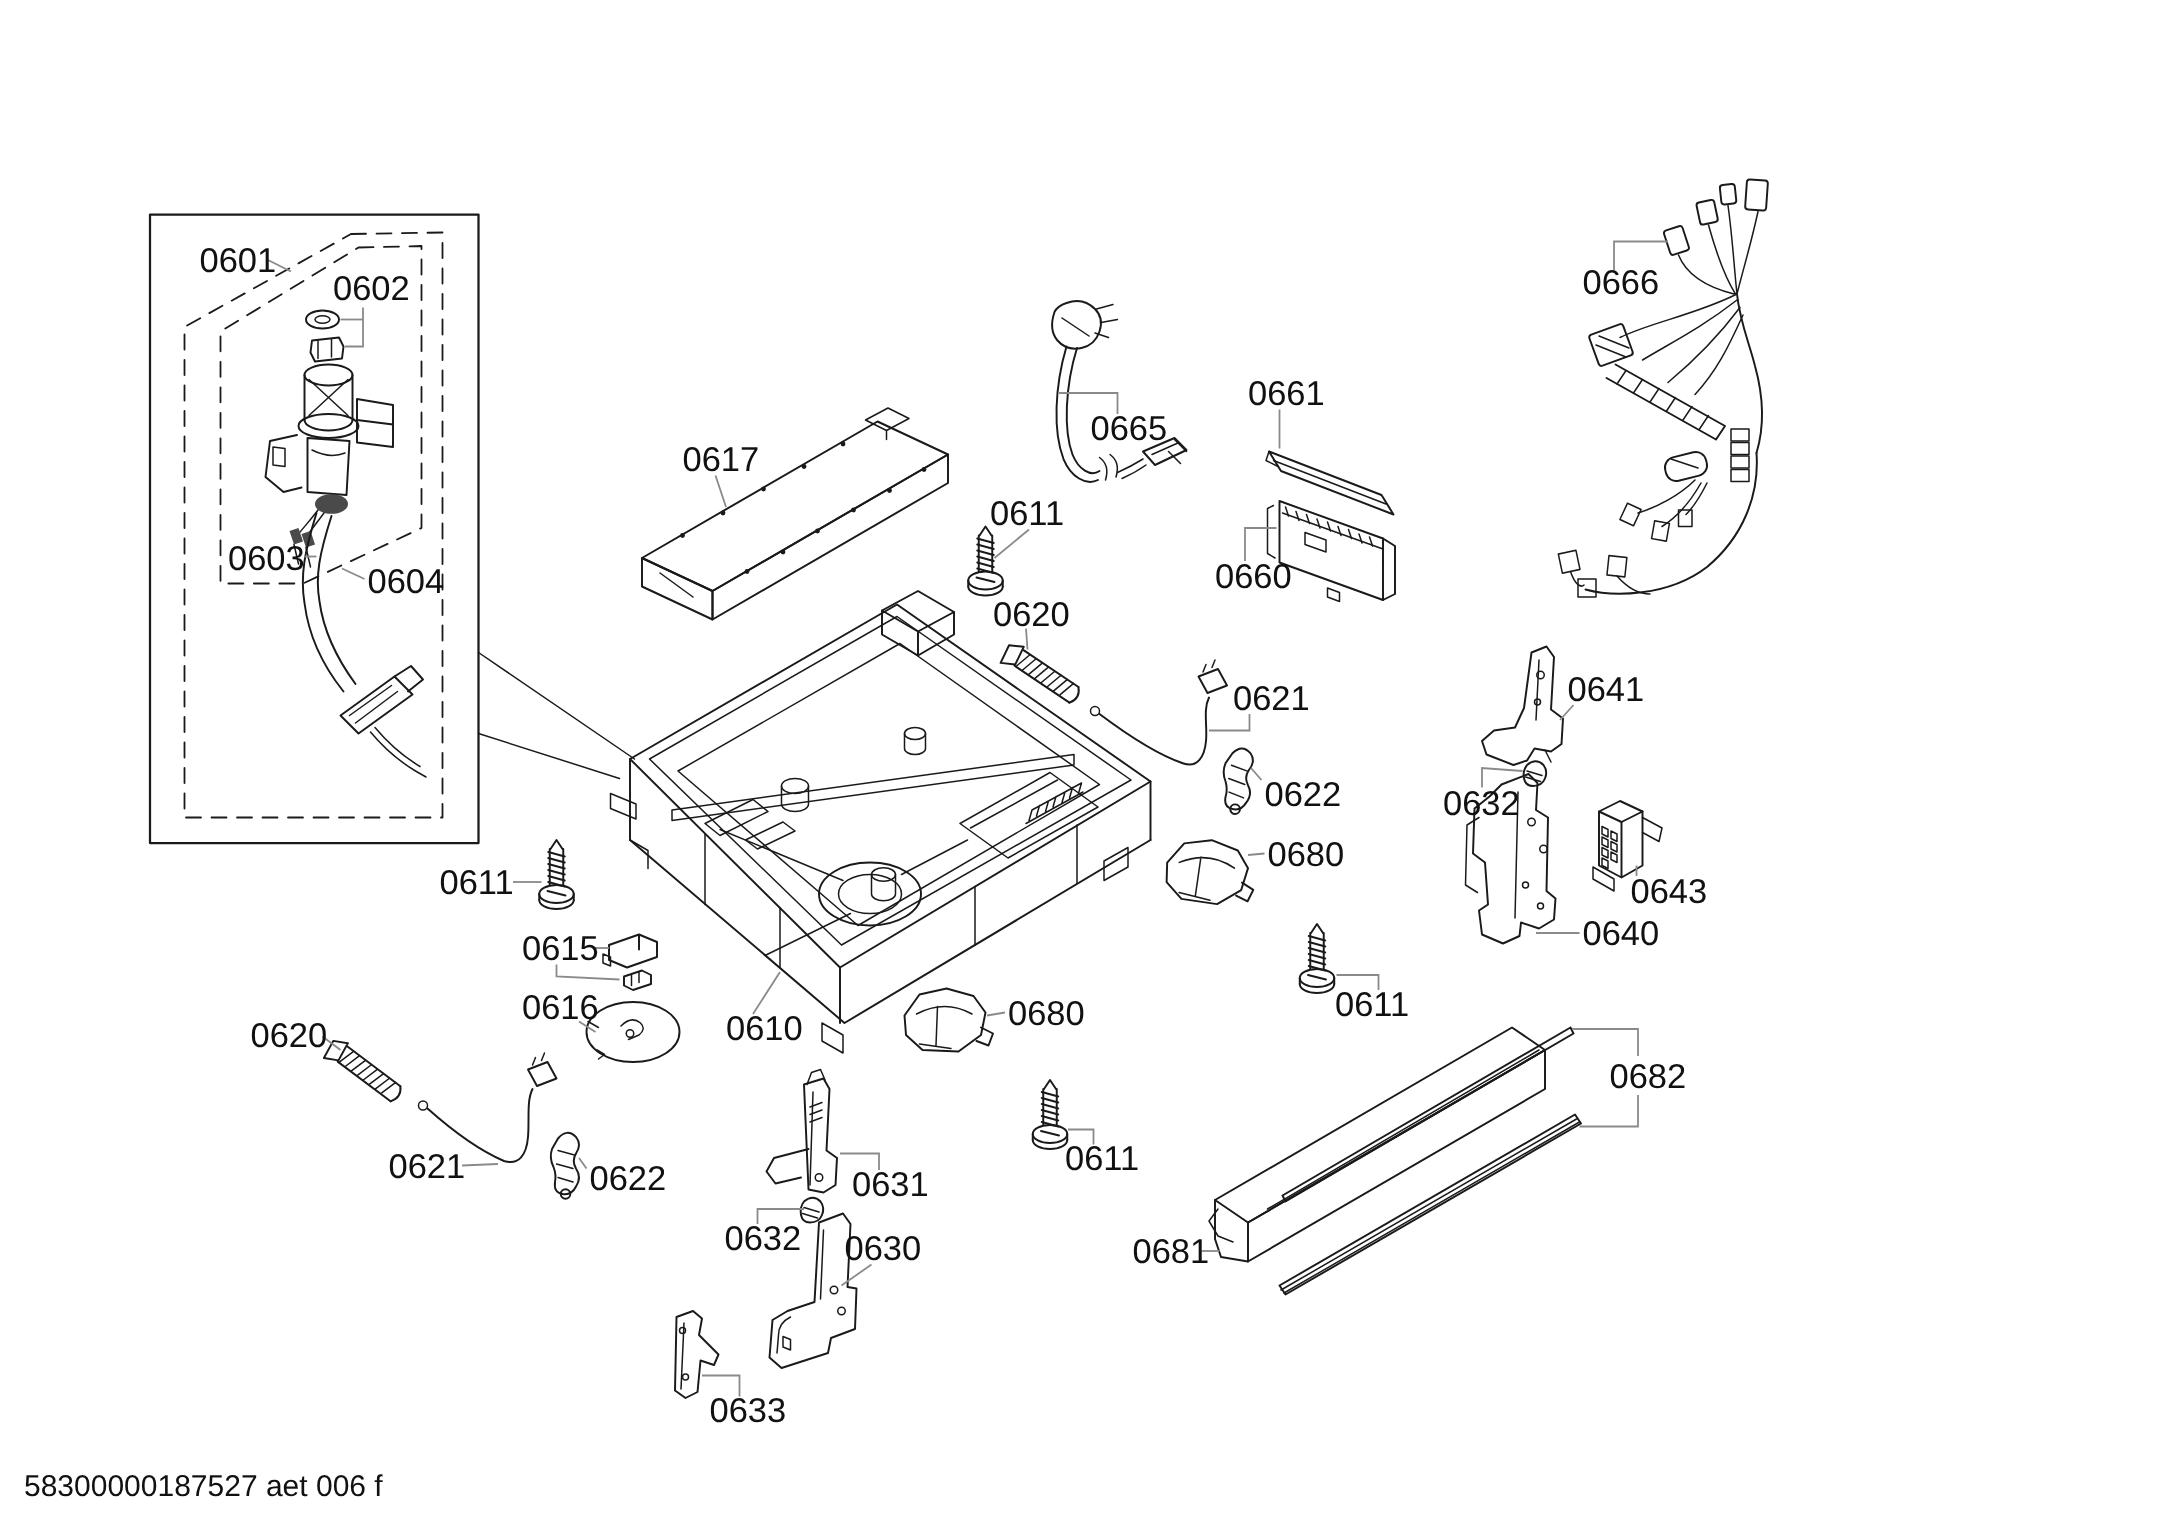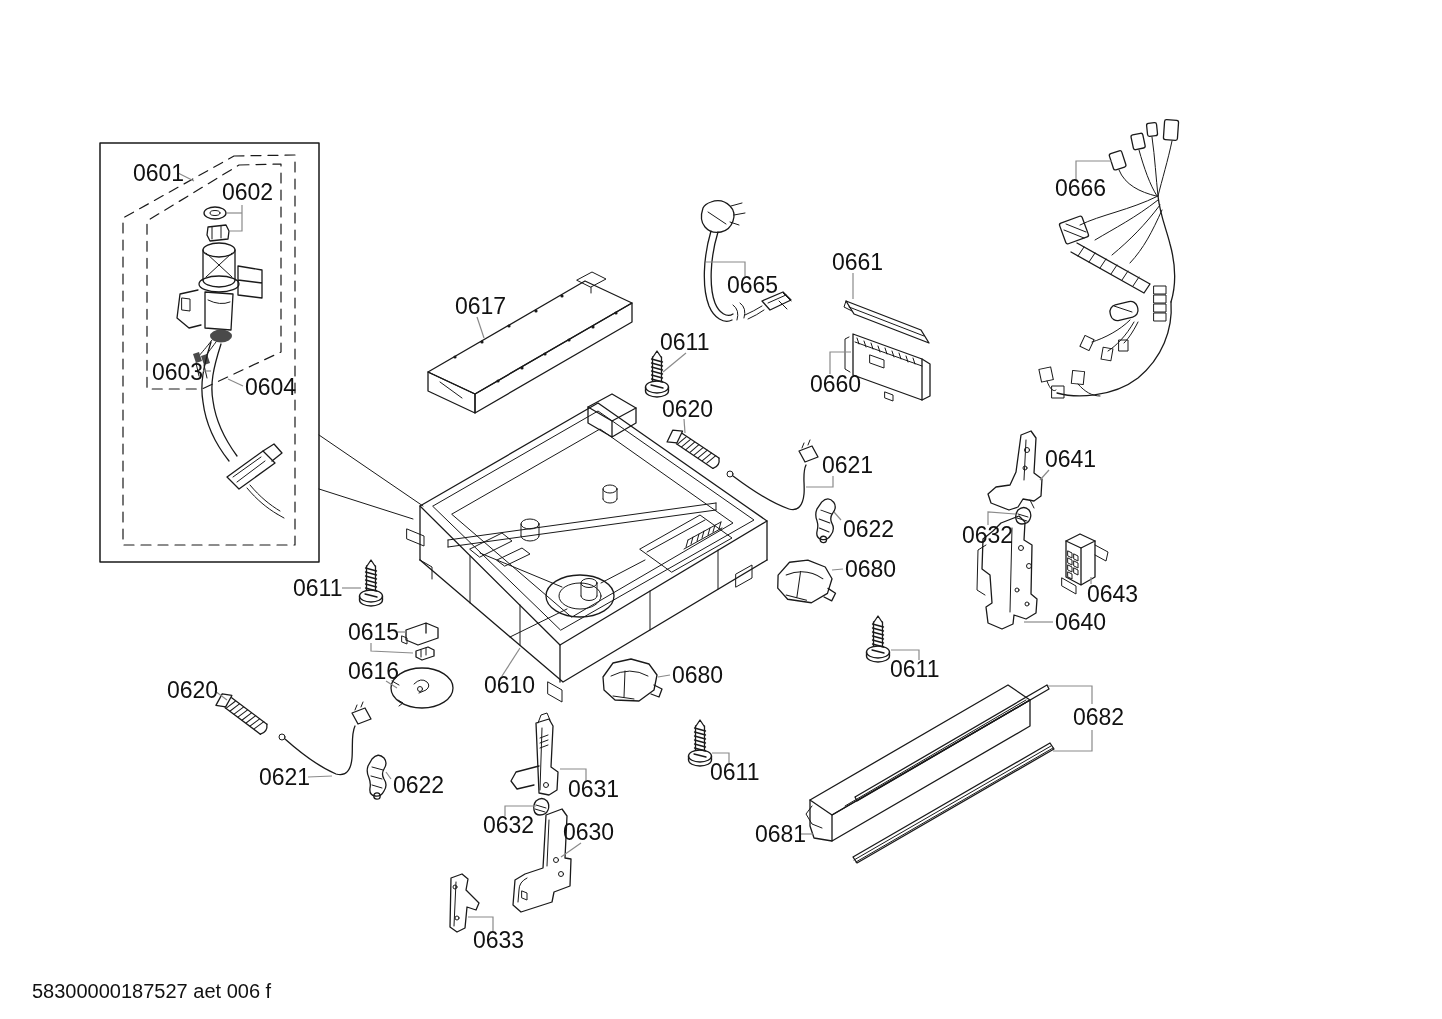--- a/index.html
+++ b/index.html
@@ -6,21 +6,21 @@
   .stage{position:relative;width:1442px;height:1019px;background:var(--bg,#ffffff);
          font-family:"Liberation Sans",sans-serif;overflow:hidden;}
   .stage svg{position:absolute;left:0;top:0;}
   .ln{fill:none;stroke:var(--line,#1a1a1a);stroke-width:1.3;stroke-linejoin:round;stroke-linecap:round;}
   .thin{stroke-width:1;}
   .dash{stroke-dasharray:10 7;stroke-width:1.2;}
   .leader{fill:none;stroke:var(--leader,#8a8a8a);stroke-width:1.2;}
   .callout{fill:var(--label,#111111);font-family:"Liberation Sans",sans-serif;}
   .dark{fill:#4a4a4a;stroke:none;}
   .dot{fill:#1a1a1a;stroke:none;}
-  .footer{position:absolute;left:32px;top:980px;font-size:20px;color:#111;
+  .footer{position:absolute;left:16px;top:980px;font-size:20px;color:#111;
           font-family:"Liberation Sans",sans-serif;}
 </style>
 </head>
 <body>
 
 <div class="stage">
 <svg id="diagram-svg" width="1442" height="1019" viewBox="0 0 1442 1019">
 
   <defs>
     <g id="sym-screw" class="ln">

